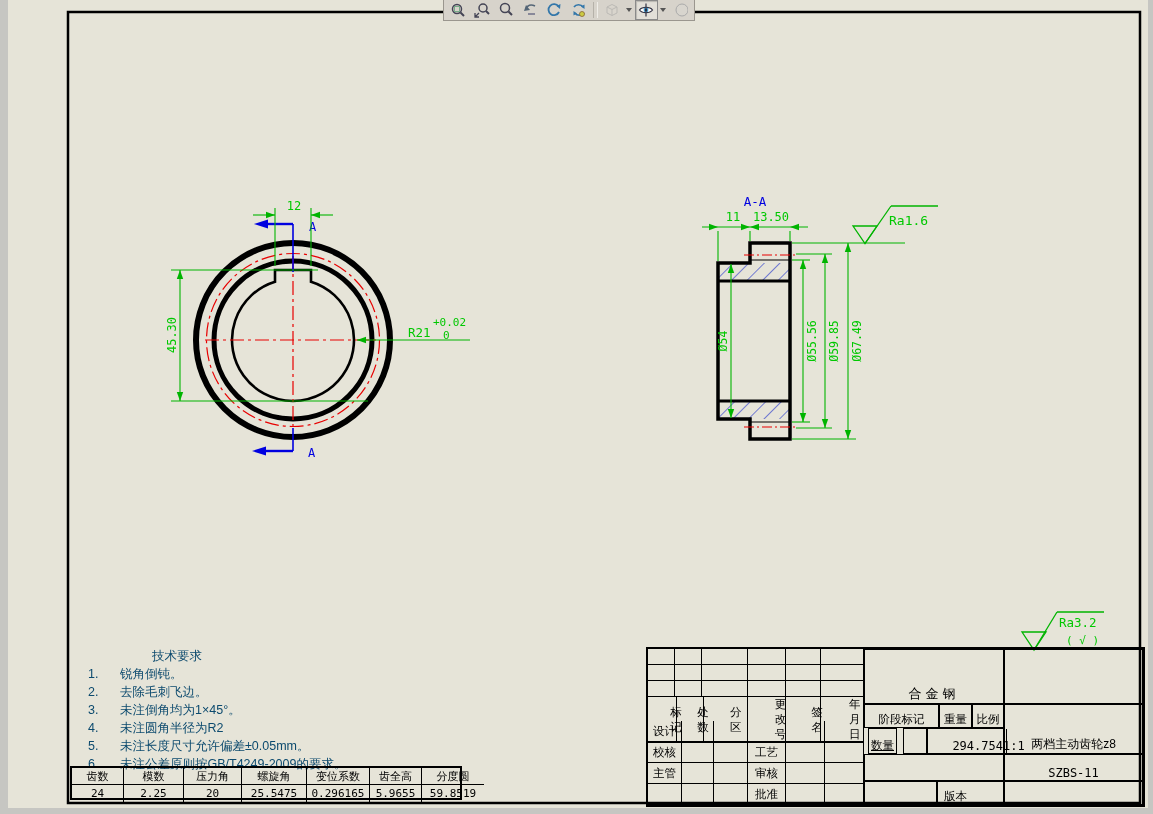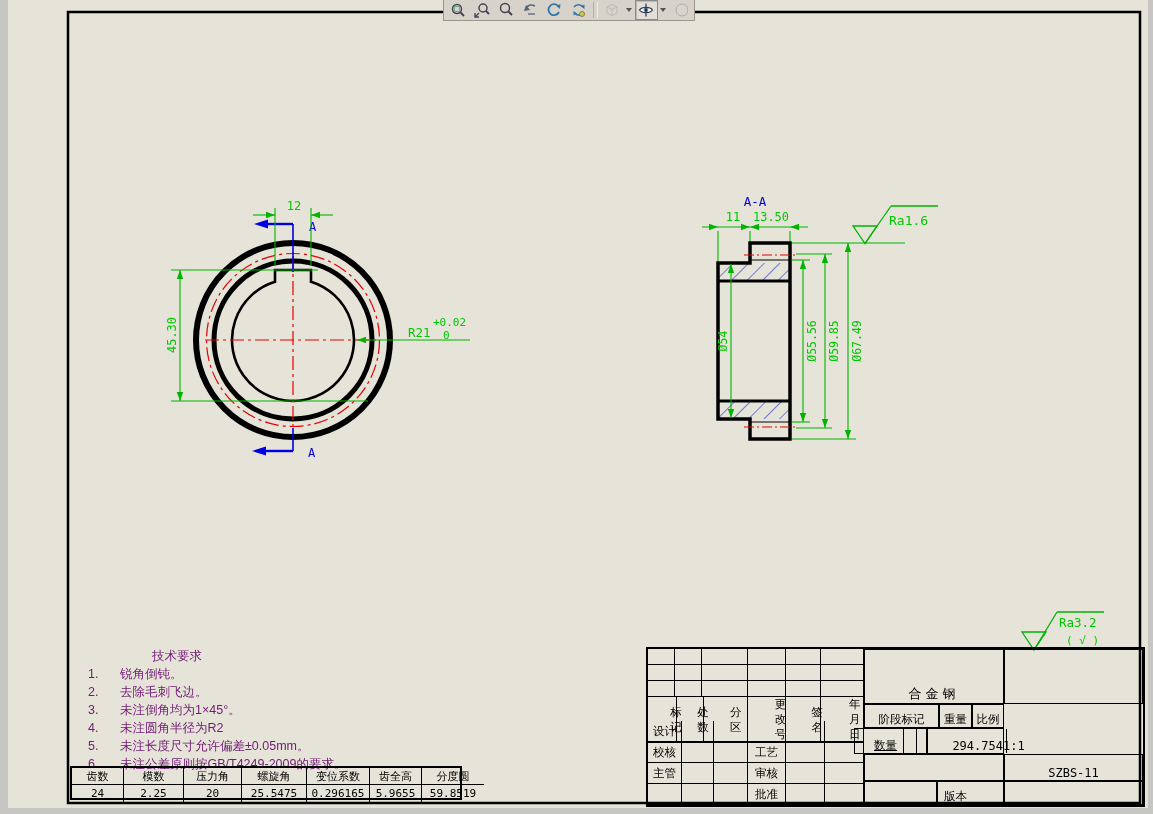--- a/index.html
+++ b/index.html
@@ -19,21 +19,21 @@
     display:flex;align-items:center;gap:1px;padding:0 2px;box-sizing:border-box;
   }
   .tbtn{width:24px;height:18px;display:flex;align-items:center;justify-content:center;border:1px solid transparent;}
   .tbtn.pressed{border:1px solid #8a8a8a;background:#e2dfd8;box-shadow:inset 1px 1px 1px rgba(0,0,0,.18);}
   .tbtn.disabled svg{opacity:.45;}
   .caret{width:10px;height:18px;display:flex;align-items:center;justify-content:center;}
   .caret::after{content:"";width:0;height:0;border-left:3px solid transparent;border-right:3px solid transparent;border-top:4px solid #555;}
   .tsep{width:3px;height:16px;border-left:1px solid #b5b1a9;border-right:1px solid #efede8;margin:0 2px;}
 
   
-  .techreq{position:absolute;left:88px;top:647px;color:#701a75;font-size:12.5px;line-height:18px;white-space:nowrap;}
+  .techreq{position:absolute;left:88px;top:647px;color:#0c4a6e;font-size:12.5px;line-height:18px;white-space:nowrap;}
   .techreq .tr-title{padding-left:64px;}
   .techreq .tr-item{display:flex;}
   .techreq .tr-no{width:32px;}
   .techreq .tr-txt{}
 
   
   .geartable{
     position:absolute;left:70px;top:766px;width:392px;height:34px;
     display:grid;grid-template-columns:52px 60px 58px 65px 63px 52px 62px;grid-template-rows:17px 17px;
     border:2px solid #000;box-sizing:border-box;background:transparent;
@@ -365,32 +365,35 @@
   </div>
 
   <div class="cell" style="left:216px;top:0;width:140px;height:55px;font-size:13px;letter-spacing:4px;">
     <span>合金钢</span>
   </div>
 
   <div class="cell" style="left:216px;top:55px;width:75px;height:24px;">阶段标记</div>
   <div class="cell" style="left:291px;top:55px;width:33px;height:24px;">重量</div>
   <div class="cell" style="left:324px;top:55px;width:32px;height:24px;">比例</div>
 
-  <div class="cell" style="left:206px;top:79px;width:63px;height:26px;text-decoration:underline;">数量</div>
+  <div class="cell" style="left:220px;top:79px;width:29px;height:26px;text-decoration:underline;">数量</div>
   <div class="cell" style="left:255px;top:79px;width:24px;height:26px;"></div>
   <div class="cell" style="left:279px;top:79px;width:77px;height:26px;">
     <div class="vline970"></div>
     <span class="wsval">294.7541:1</span>
   </div>
 
   <div class="cell" style="left:216px;top:105px;width:140px;height:27px;"></div>
 
   <div class="cell" style="left:216px;top:132px;width:73px;height:24px;"></div>
   <div class="cell" style="left:289px;top:132px;width:67px;height:24px;justify-content:flex-start;padding-left:6px;">
     <span>版本</span>
   </div>
 
   <div class="cell" style="left:356px;top:0;width:139px;height:55px;"></div>
+  <div class="cell" style="left:356px;top:55px;width:139px;height:50px;font-size:12px;">
+    <span>两档主动齿轮z8</span>
+  </div>
   <div class="cell" style="left:356px;top:105px;width:139px;height:27px;font-family:'DejaVu Sans Mono',monospace;font-size:12px;">
     <span>SZBS-11</span>
   </div>
   <div class="cell" style="left:356px;top:132px;width:139px;height:24px;"></div>
 </div>
 
 </body></html>

